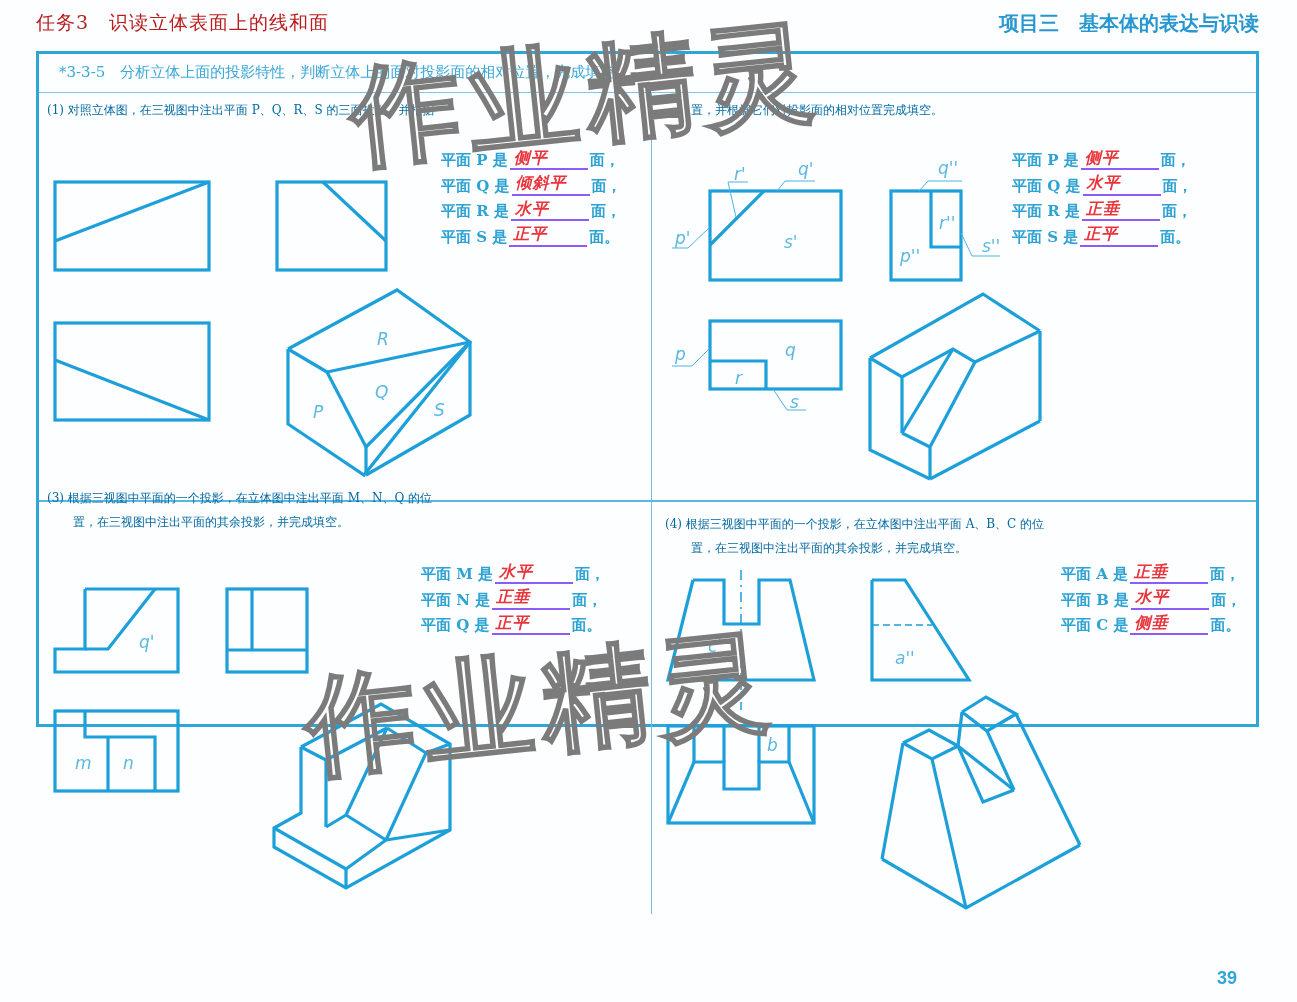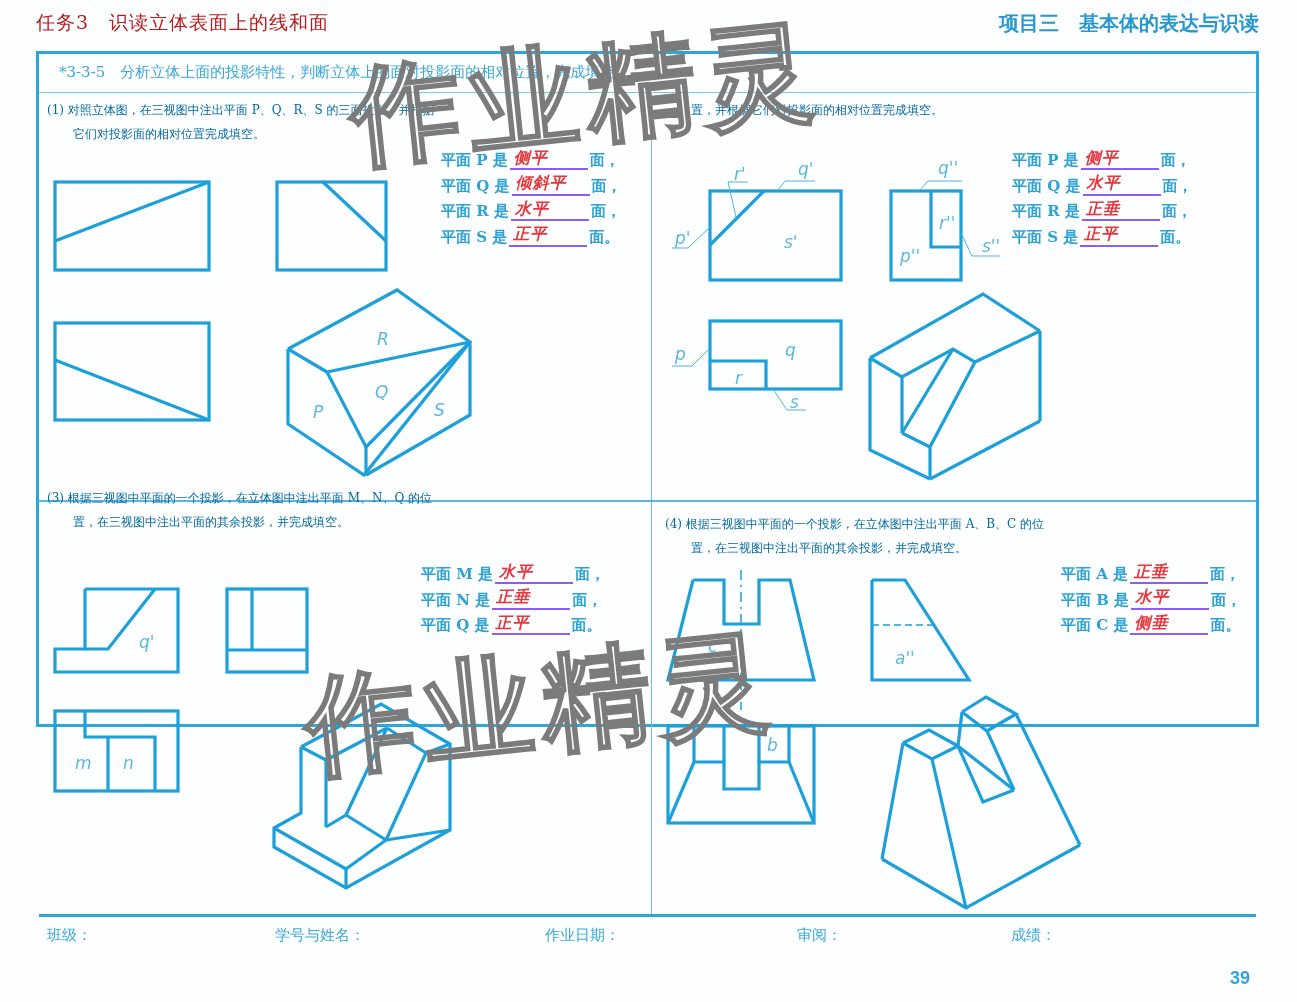--- a/index.html
+++ b/index.html
@@ -9,21 +9,21 @@
   .hdr-right { position:absolute; right:38px; top:10px; font-size:20px; font-weight:bold; color:#2698cf;
                font-family:Liberation Mono, monospace; }
   .frame { position:absolute; left:36px; top:51px; width:1223px; height:676px; border:3px solid #2fa6d8; box-sizing:border-box; }
   .task-row { position:absolute; left:0; top:0; right:0; height:38px; border-bottom:1px solid #7cc6e6; }
   .task-row span { position:absolute; left:20px; top:9px; font-size:15px; color:#3aa7d5; }
   .vdiv { position:absolute; left:612px; top:38px; width:1px; height:822px; background:#6fbfe3; }
   .hdiv { position:absolute; left:0; right:0; top:446px; height:2px; background:#5bb7e0; }
   .footer { position:absolute; left:0; right:0; top:860px; height:36px; border-top:3px solid #2fa6d8; }
   .footer span { position:absolute; top:9px; font-size:15px; color:#3aa7d5; }
   .page-num { position:absolute; left:1217px; top:968px; font-size:18px; font-weight:bold; color:#2fa6d8;
-              font-family:"Liberation Sans",sans-serif;margin-left:13px; }
+              font-family:"Liberation Sans",sans-serif; }
   .qtext { position:absolute; font-size:12px; line-height:24px; color:#0369a1; }
   .qtext .indent { padding-left:26px; display:block; }
   .answers { position:absolute; font-size:15px; line-height:25.5px; color:#2ea3d3; }
   .ans-row { display:flex; align-items:flex-start; height:25.5px;font-weight:bold; }
   .ans-blank { display:inline-block; width:78px; border-bottom:2px solid #8b5cf6; height:20px; position:relative; margin:0 2px; }
   .ans-blank span { position:absolute; left:4px; bottom:-2px; font-family:"DejaVu Sans",sans-serif; color:#e8343a;
                     font-size:16px; font-style:italic; letter-spacing:1px; }
   svg.fig { position:absolute; overflow:visible; }
   svg.fig .l { stroke:#1da0d9; stroke-width:3.2; fill:none; stroke-linejoin:miter; }
   svg.fig .t { stroke:#4fb4e0; stroke-width:1; fill:none; }
@@ -41,21 +41,20 @@
 
 <div class="frame">
   <div class="task-row">
     <span>*3-3-5　分析立体上面的投影特性，判断立体上的面对投影面的相对位置，完成填空。</span>
   </div>
   <div class="vdiv"></div>
   <div class="hdiv"></div>
 
   <div class="qtext" style="left:8px; top:44px;">
     <span>(1) 对照立体图，在三视图中注出平面 P、Q、R、S 的三面投影，并根据</span>
-    <span class="indent">它们对投影面的相对位置完成填空。</span>
   </div>
 
   <div class="qtext" style="left:626px; top:44px;">
     <span class="indent">置，并根据它们对投影面的相对位置完成填空。</span>
   </div>
 
   <div class="qtext" style="left:8px; top:432px;">
     <span>(3) 根据三视图中平面的一个投影，在立体图中注出平面 M、N、Q 的位</span>
     <span class="indent">置，在三视图中注出平面的其余投影，并完成填空。</span>
   </div>
@@ -168,27 +167,20 @@
       </div>
     <div class="ans-row">
         <span>平面 C 是</span>
         <span class="ans-blank">
           <span>侧垂</span>
         </span>
         <span>面。</span>
       </div>
   </div>
 
-  <div class="footer">
-    <span style="left:8px;">班级：</span>
-    <span style="left:236px;">学号与姓名：</span>
-    <span style="left:506px;">作业日期：</span>
-    <span style="left:758px;">审阅：</span>
-    <span style="left:972px;">成绩：</span>
-  </div>
 </div>
 
 <svg class="fig" style="left:0;top:0;" width="1297" height="1002">
 
   <rect class="l" x="55" y="182" width="154" height="88"></rect>
   <line class="l" x1="55" y1="241" x2="209" y2="182"></line>
 
   <rect class="l" x="277" y="182" width="109" height="88"></rect>
   <line class="l" x1="323" y1="182" x2="386" y2="241"></line>
 

